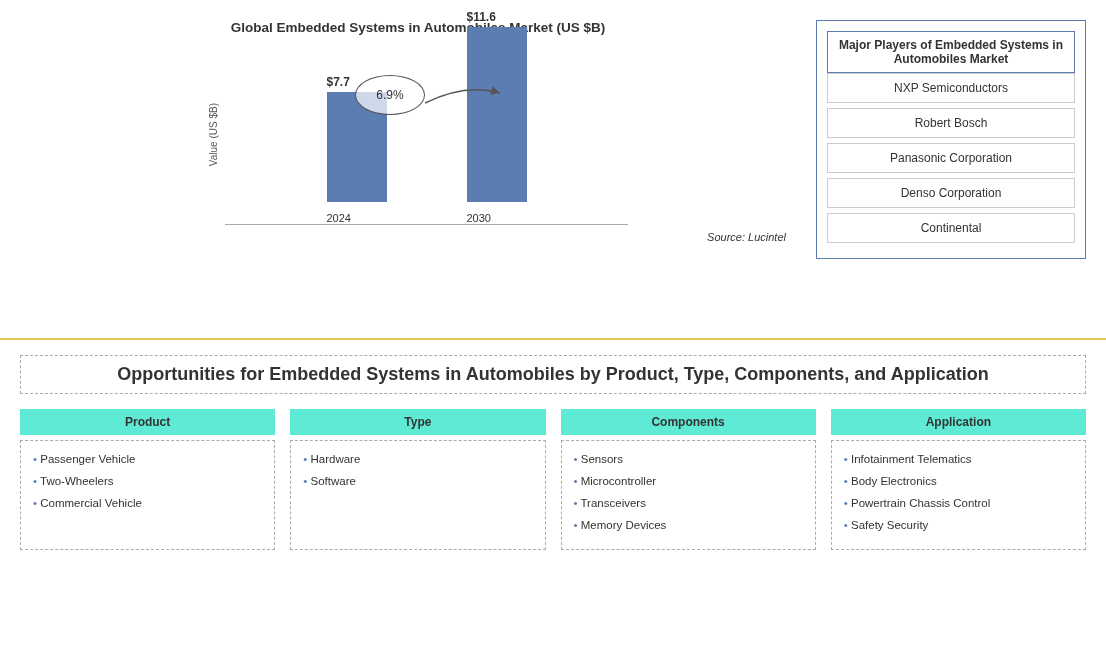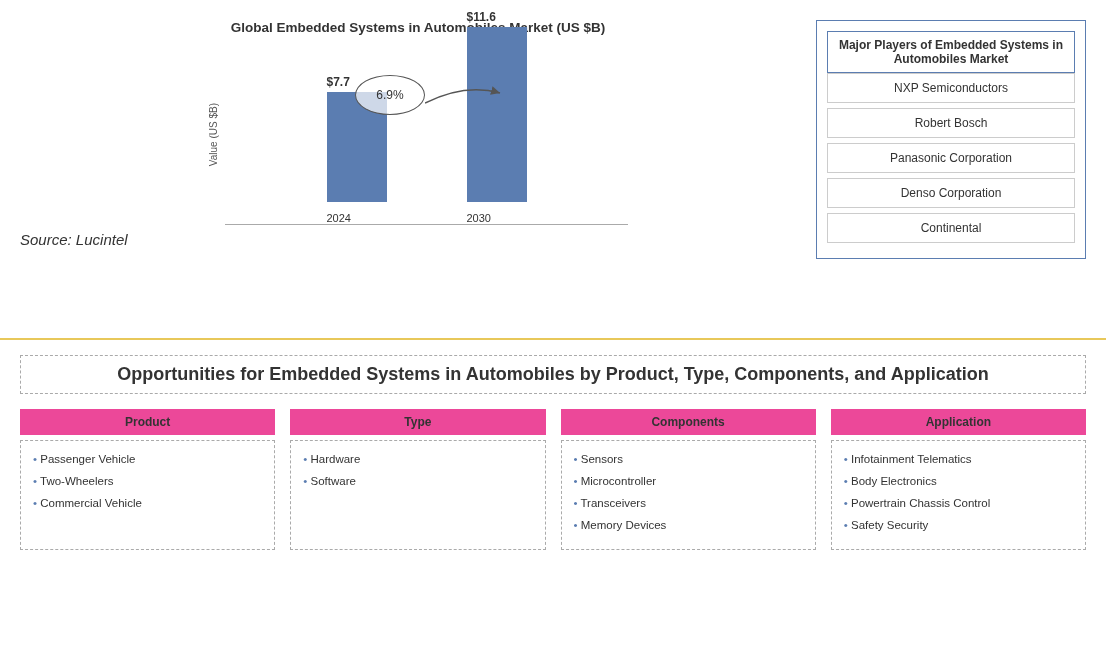--- a/index.html
+++ b/index.html
@@ -103,22 +103,23 @@
       height: 40px;
       display: flex;
       align-items: center;
       justify-content: center;
       font-size: 12px;
       color: #333;
       background: rgba(255,255,255,0.7);
     }
 
     .chart-source {
-      font-size: 15px;
-      color: #333;
+      font-size: 11px;
+      color: #333;
+      text-align: right;
       width: 100%;
       padding-right: 30px;
       margin-top: 6px;
       font-style: italic;
     }
 
     
     .players-panel {
       width: 270px;
       border: 1.5px solid #5b7db1;
@@ -174,21 +175,21 @@
       gap: 15px;
     }
 
     .category-col {
       flex: 1;
       display: flex;
       flex-direction: column;
     }
 
     .category-header {
-      background: #ec4899;
+      background: #5eead4;
       text-align: center;
       font-size: 12px;
       font-weight: bold;
       color: #333;
       padding: 6px 0;
       margin-bottom: 5px;
     }
 
     .category-items-box {
       border: 1.5px dashed #aaa;

